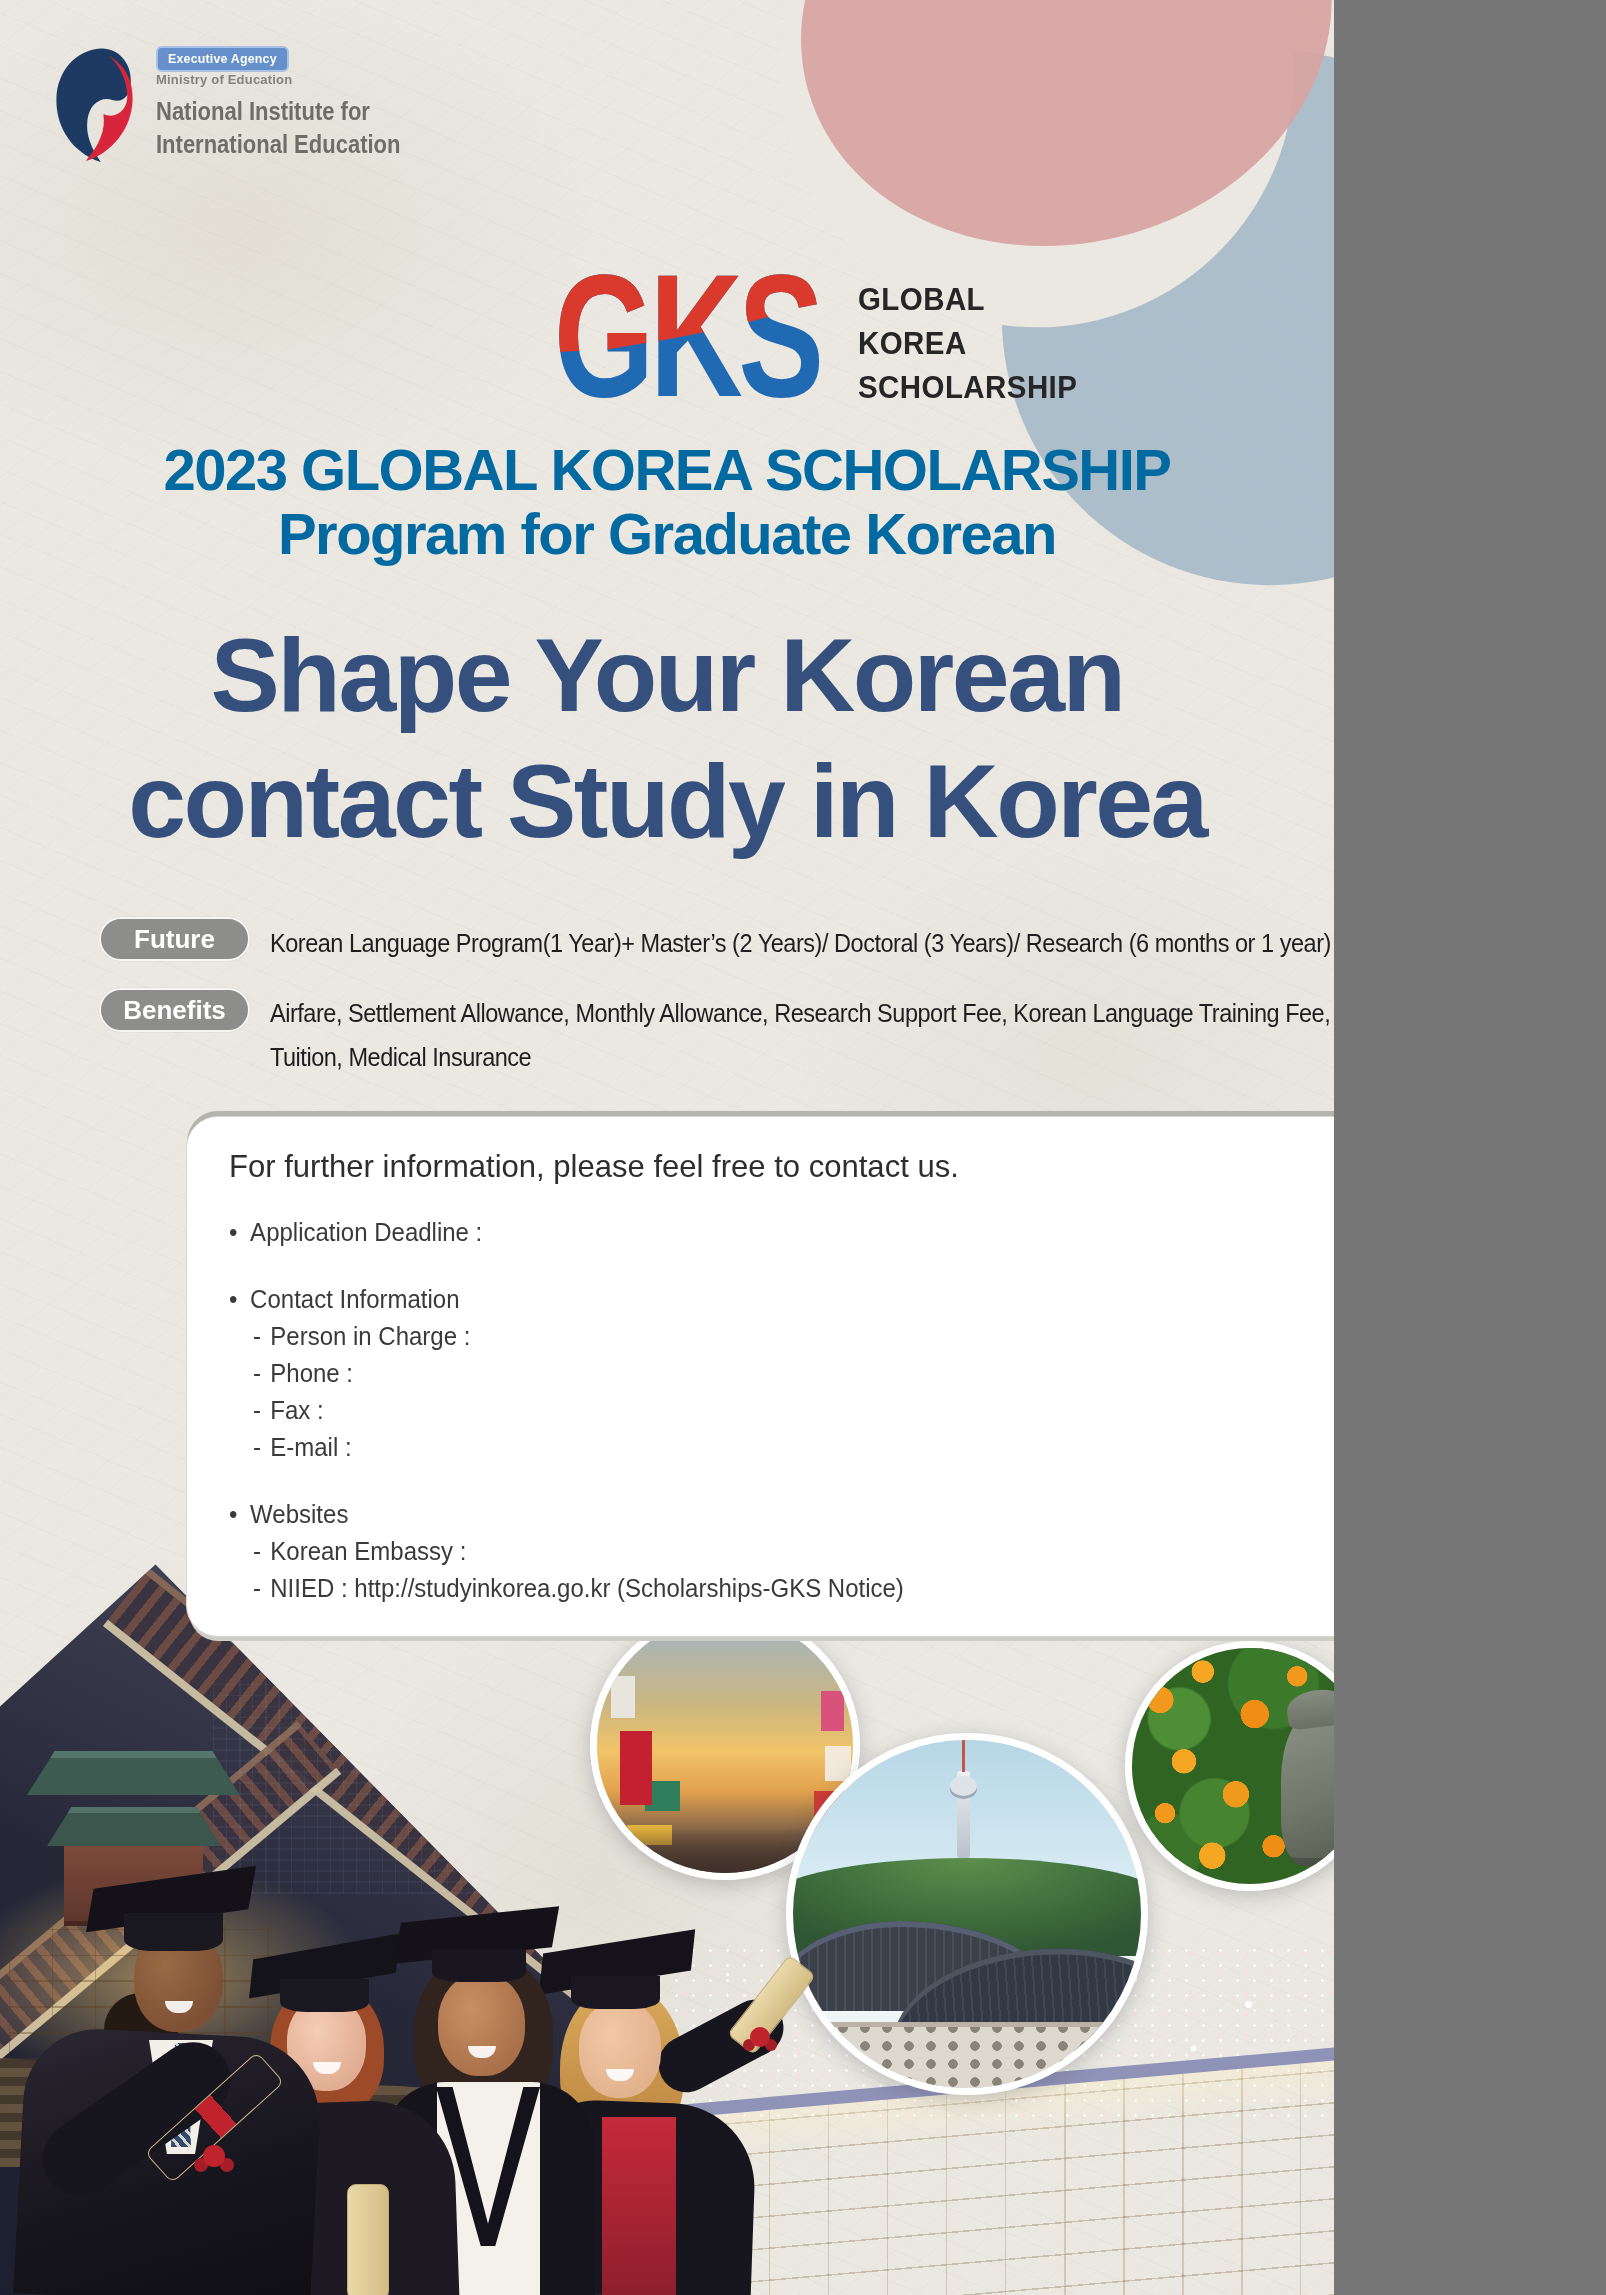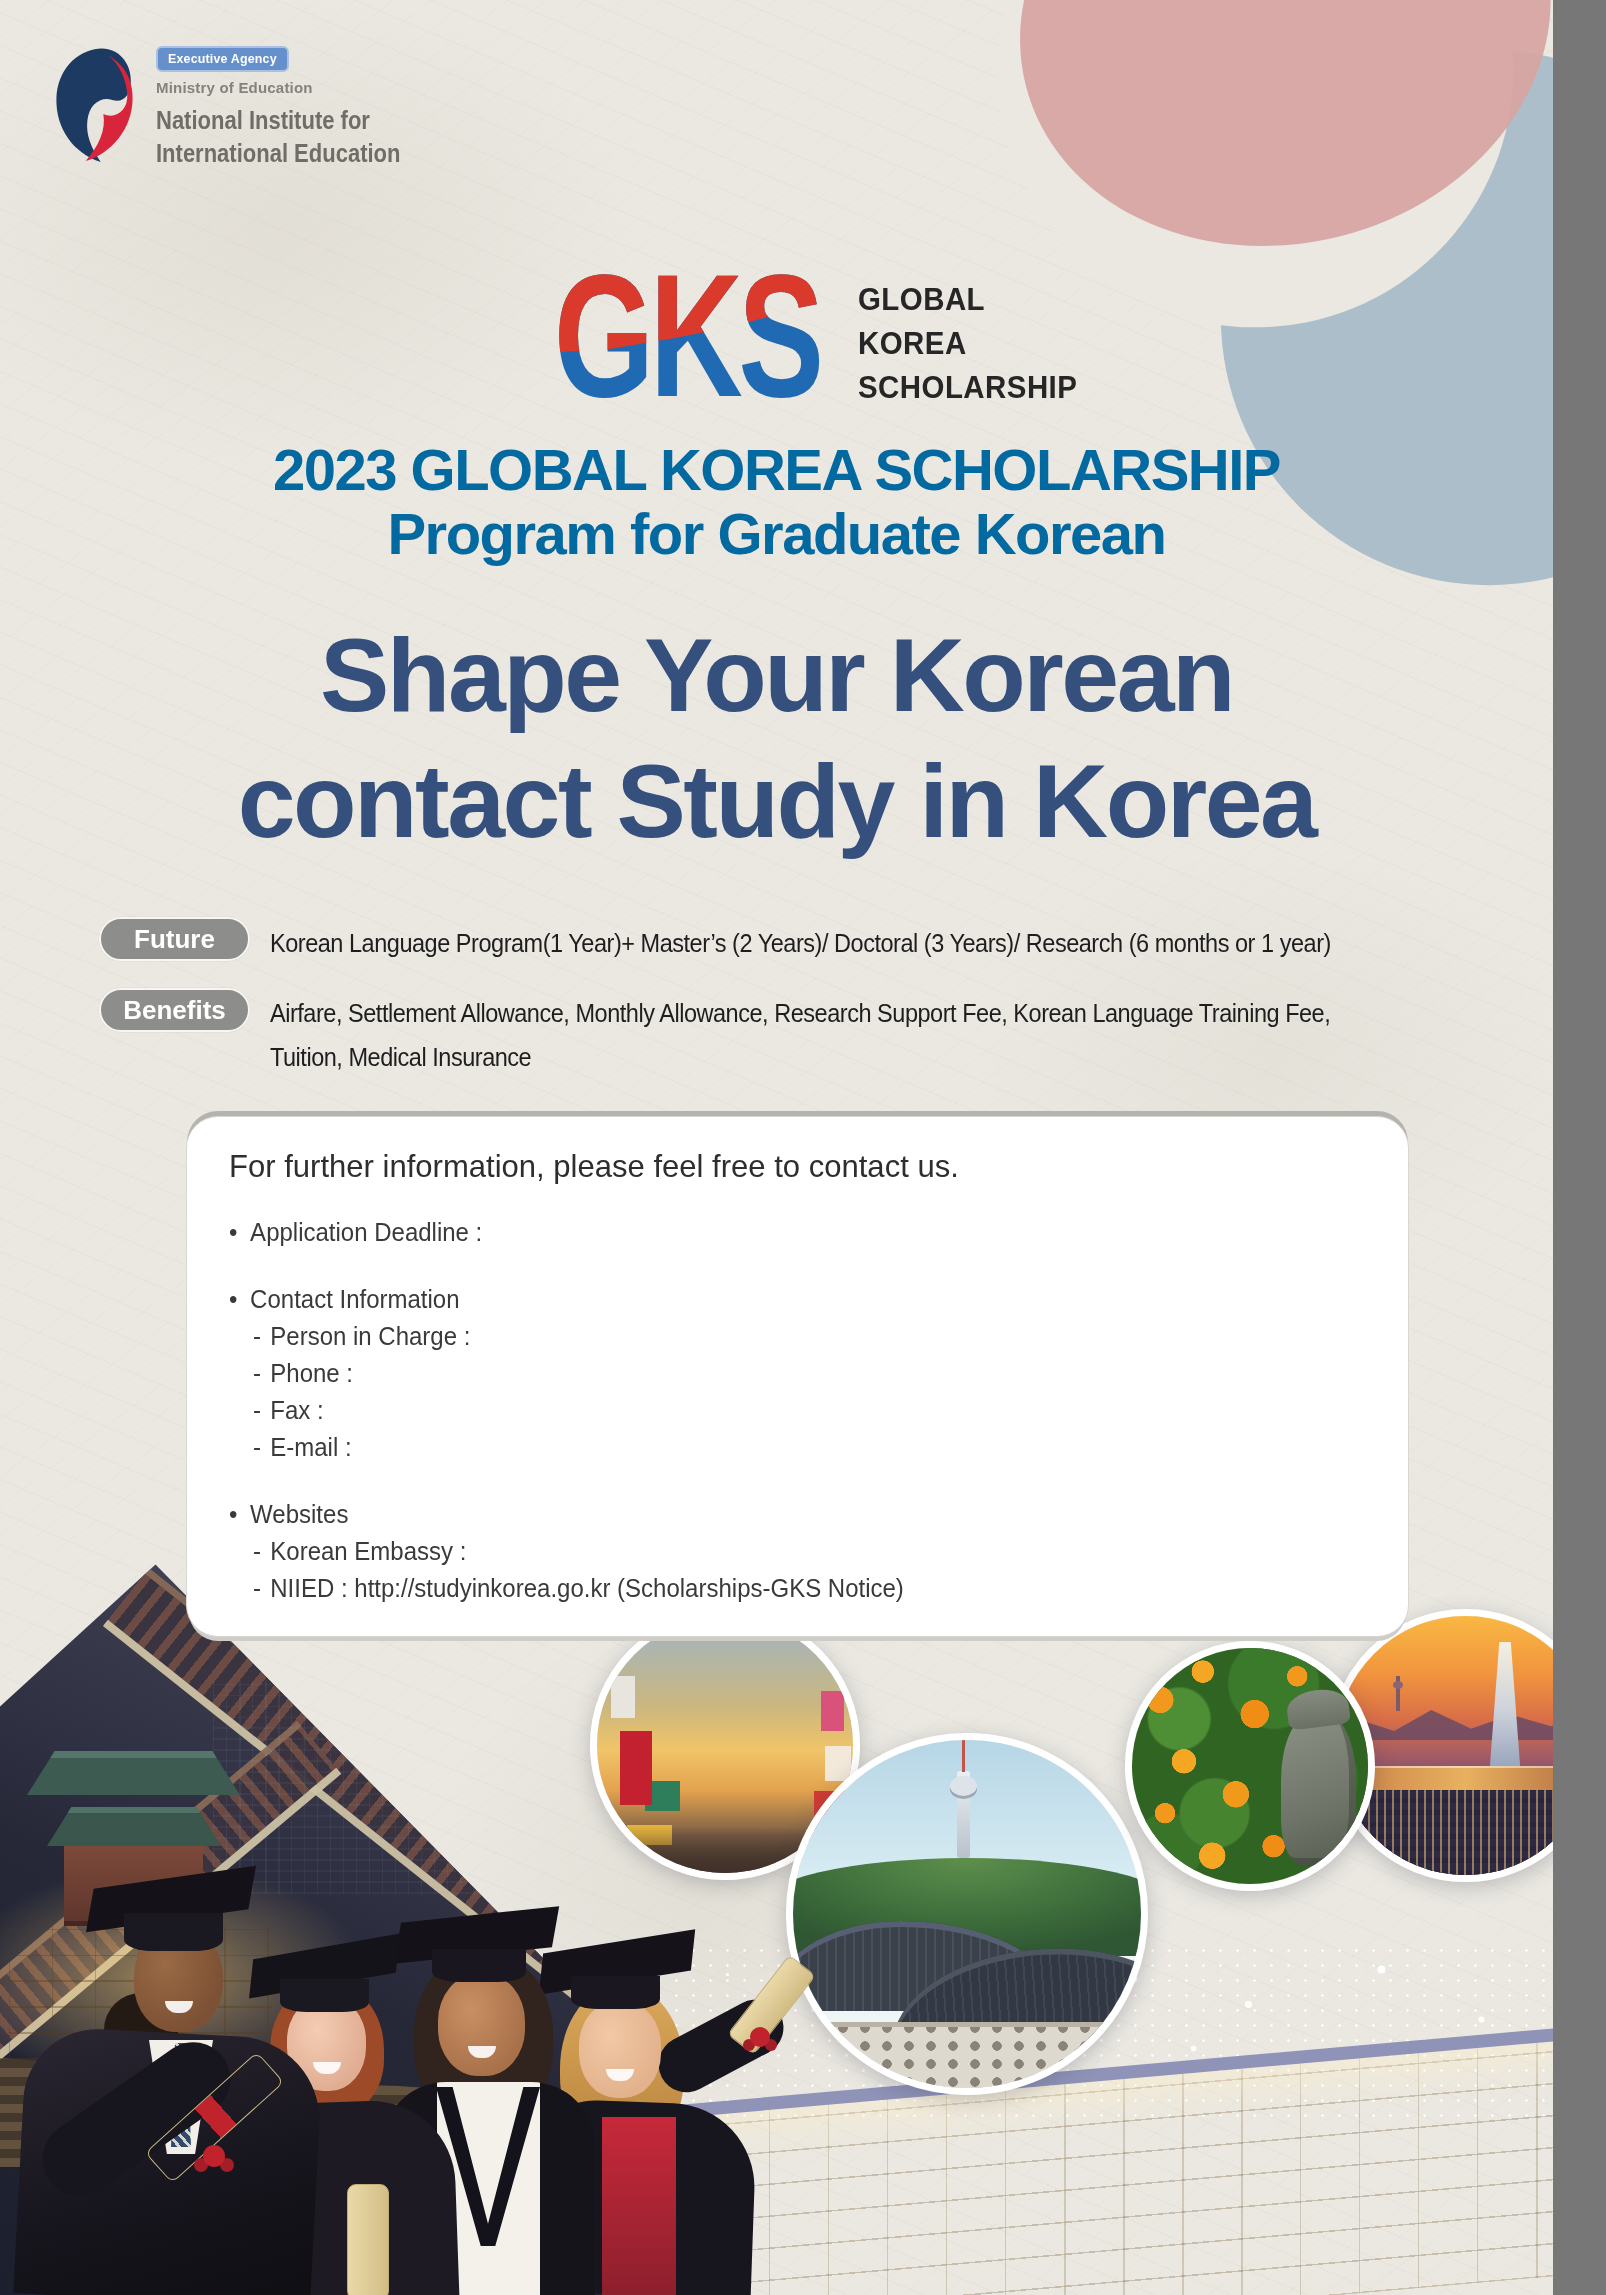--- a/index.html
+++ b/index.html
@@ -1,17 +1,17 @@
 <!DOCTYPE html>
 <html style="font-size:8px"><head>
 <meta charset="utf-8">
 <style>
   html,body{margin:0;padding:0;background:#777;}
   .poster{
-    position:relative;width:1553px;height:2295px;overflow:hidden;
+    position:relative;width:1334px;height:2295px;overflow:hidden;
     background:#eae8e1;
     font-family:"Liberation Sans", sans-serif;
     -webkit-font-smoothing:antialiased;
   }
   .texture{
     position:absolute;inset:0;z-index:0;pointer-events:none;
     background-image:
       radial-gradient(595px 397px at 18% 10%, rgba(205,198,183,.28), transparent 60%),
       radial-gradient(496px 347px at 82% 46%, rgba(205,198,185,.20), transparent 60%),
       radial-gradient(446px 446px at 45% 82%, rgba(190,182,165,.18), transparent 60%),
@@ -21,21 +21,21 @@
   
   .taegeuk{position:absolute;top:0;right:0;width:575px;height:625px;z-index:0;overflow:hidden;}
   
   .agency{position:absolute;left:50px;top:45px;z-index:6;display:flex;align-items:flex-start;}
   .moe-logo{display:block;}
   .agency-text{margin-left:17px;padding-top:1px;}
   .badge{
     display:inline-block;background:#6590cb;color:#fff;font-weight:700;font-size:12.4px;line-height:1;
     padding:5px 10px;border-radius:6px;border:2px solid #a9c0e2;letter-spacing:0.2px;
   }
-  .ministry{margin-top:7px;font-weight:700;font-size:15px;color:#84827c;letter-spacing:0.2px;}
+  .ministry{font-weight:700;font-size:13px;color:#84827c;letter-spacing:0.2px;}
   .institute{margin-top:8px;font-weight:700;font-size:25px;line-height:33px;color:#6f6d67;
     transform:scaleX(.88);transform-origin:left top;}
   
   .gks-row{position:absolute;left:554px;top:266px;z-index:6;display:flex;gap:34px;}
   .gks-wordmark{position:relative;width:270px;height:139px;}
   .gks-wordmark span{
     position:absolute;left:0;top:0;font-size:174px;line-height:139px;font-weight:700;
     letter-spacing:-6px;transform:scaleX(.74);transform-origin:left center;white-space:nowrap;
   }
   .gks-blue{color:#2069b3;}

